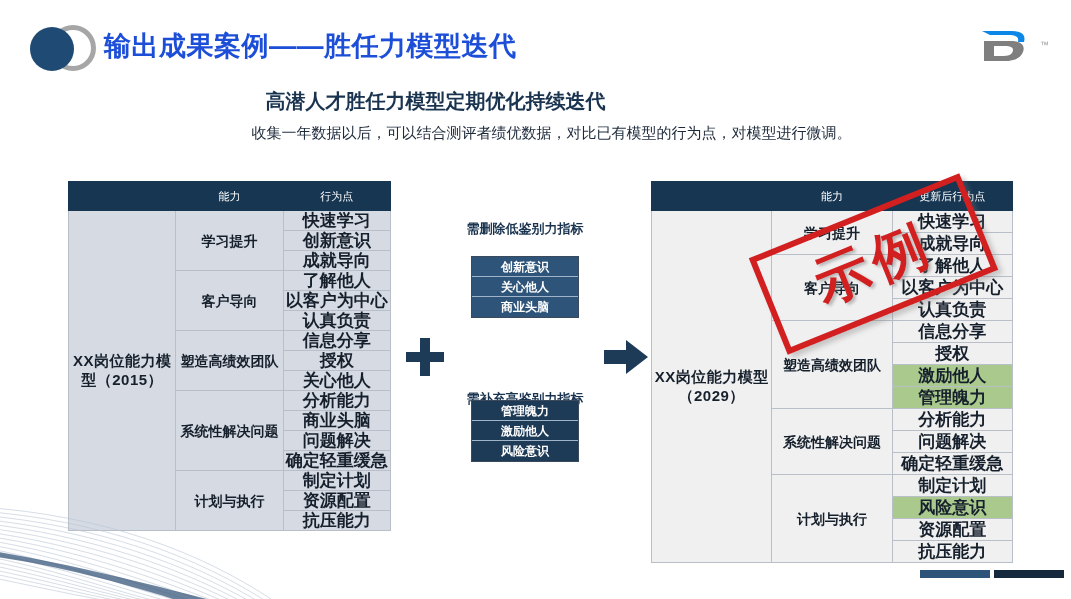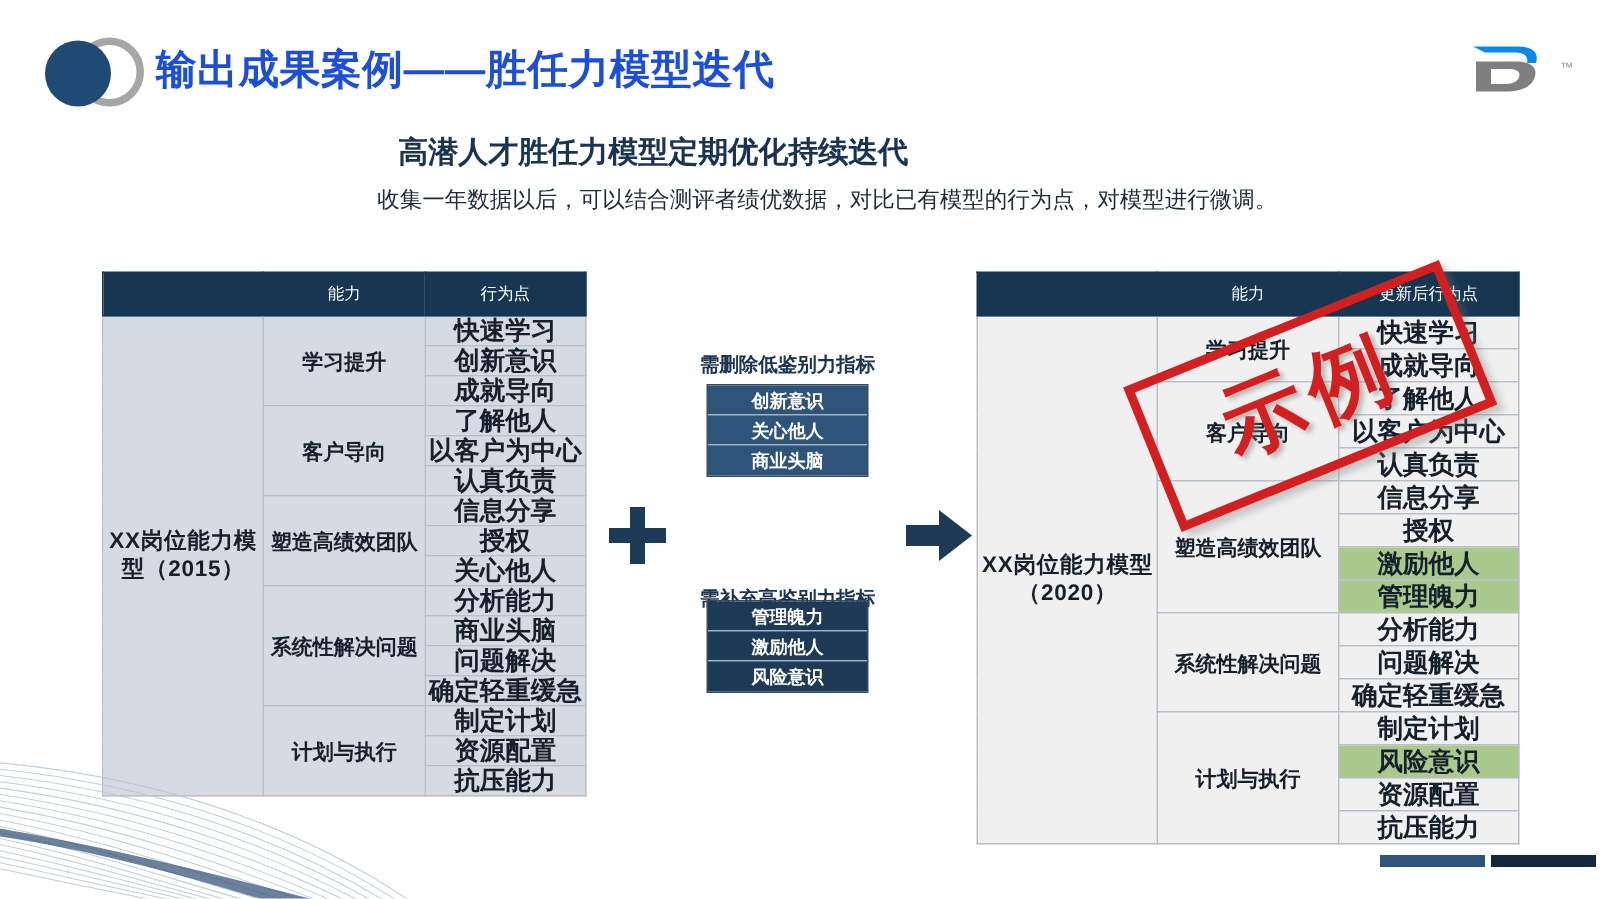--- a/index.html
+++ b/index.html
@@ -74,21 +74,21 @@
   .chip-stack{position:absolute;width:108px;border:1px solid #3a4a5c;box-sizing:border-box;}
   .chip{
     height:20px;line-height:20px;text-align:center;
     color:#ffffff;font-size:12px;font-weight:bold;
     border-bottom:1px solid #9fb4c9;box-sizing:border-box;
   }
   .chip:last-child{border-bottom:none;}
   .chip.shade-a{background:#2e5579;}
   .chip.shade-b{background:#1d3a56;}
 
-  #label-remove{left:430px;top:234px;}
+  #label-remove{left:430px;top:220px;}
   #stack-remove{left:471px;top:256px;}
   #label-add{left:430px;top:390px;}
   #stack-add{left:471px;top:400px;}
 
   
   #plus-sign{position:absolute;left:406px;top:338px;width:38px;height:38px;}
   #plus-sign:before,#plus-sign:after{content:"";position:absolute;background:#1d3a56;}
   #plus-sign:before{left:0;top:14px;width:38px;height:10px;}
   #plus-sign:after{left:14px;top:0;width:10px;height:38px;}
 
@@ -233,21 +233,21 @@
   <thead>
     <tr>
       <th class="hdr-blank"></th>
       <th>能力</th>
       <th>更新后行为点</th>
     </tr>
   </thead>
   <tbody>
 
     <tr>
-      <td class="col-model" rowspan="16">XX岗位能力模型（2020）</td>
+      <td class="col-model" rowspan="16">XX岗位能力模型（2029）</td>
       <td class="col-comp" rowspan="2">学习提升</td>
       <td class="col-beh">快速学习</td>
     </tr>
     <tr>
         <td class="col-beh">成就导向</td>
       </tr>
 
     <tr>
       <td class="col-comp" rowspan="3">客户导向</td>
       <td class="col-beh">了解他人</td>

